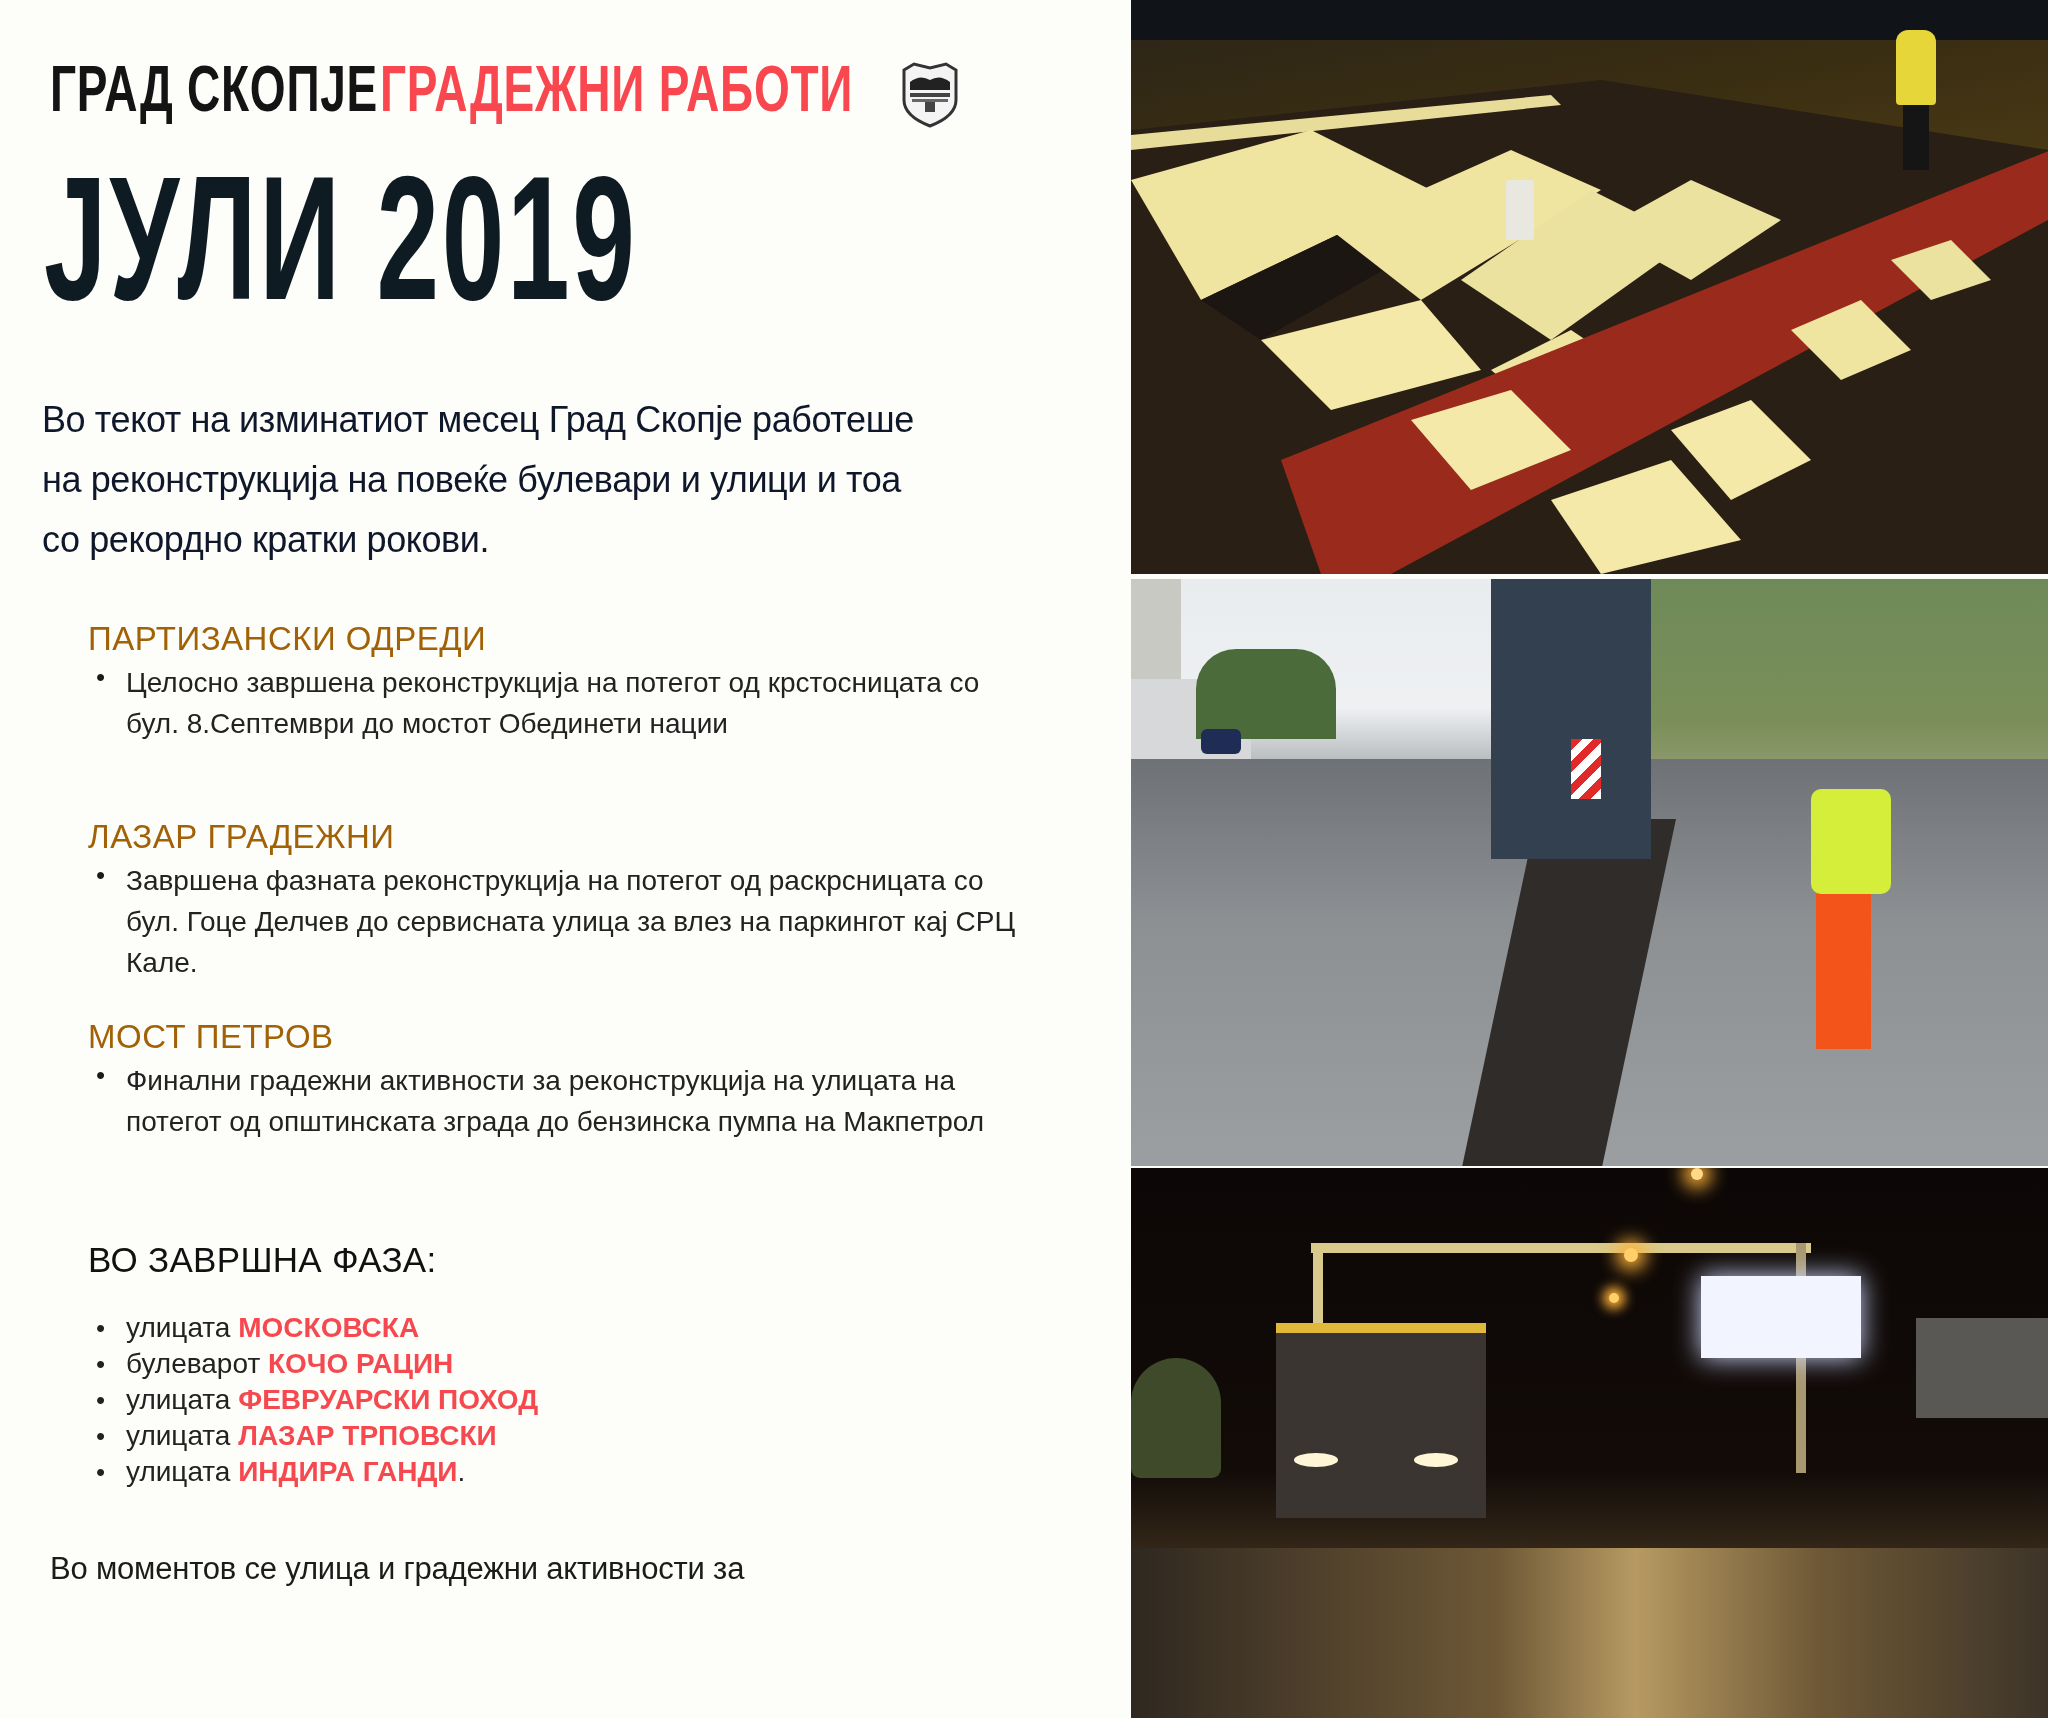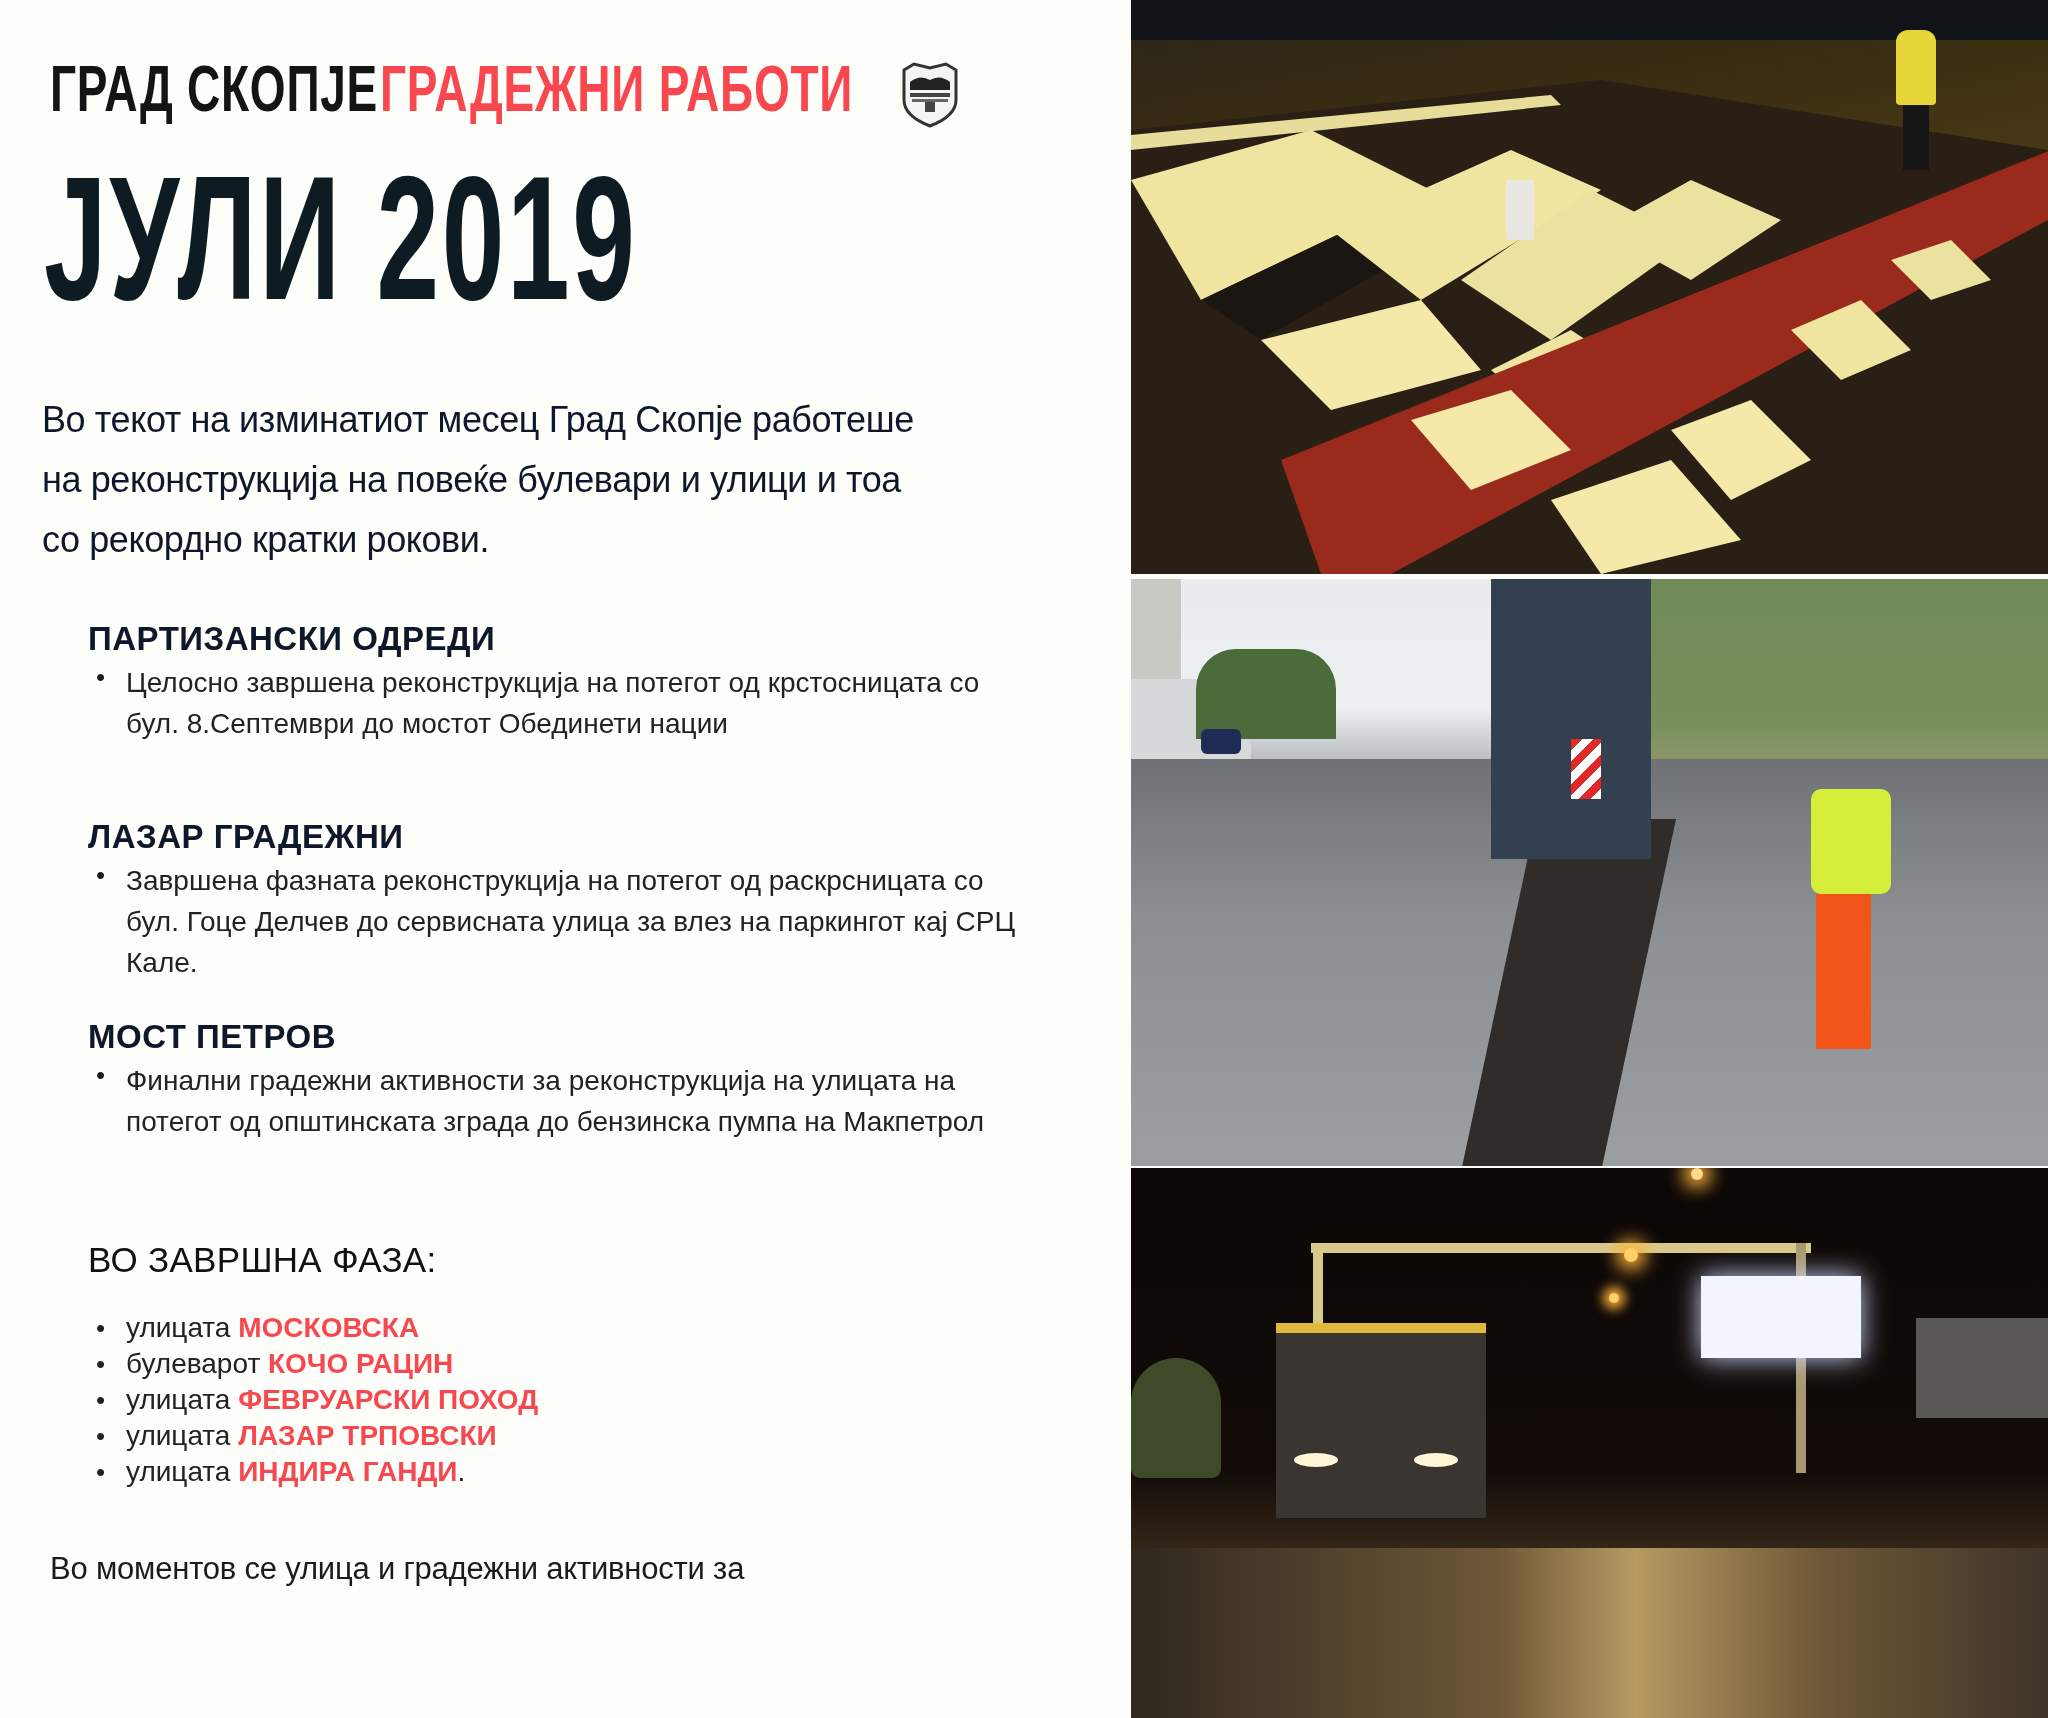--- a/index.html
+++ b/index.html
@@ -22,21 +22,21 @@
     .logo { left: 898px; top: 60px; width: 64px; height: 68px; }
 
     
     .month { left: 44px; top: 150px; font-weight: bold; font-size: 176px; color: #0e1b22; line-height: 1;
       transform: scaleX(0.64); transform-origin: left top; letter-spacing: 4px; }
 
     
     .intro { left: 42px; top: 390px; width: 900px; font-size: 36px; line-height: 60px; white-space: normal; color: #0f172a;
       letter-spacing: -0.4px; }
 
-    .sec-h { font-weight: bold; font-size: 33px; color: #0f172a; letter-spacing: 0.5px; }
+    .sec-h { font-weight: normal; font-size: 33px; color: #a16207; letter-spacing: 0.5px; }
     .bul { font-size: 28px; line-height: 41px; color: #222; white-space: normal; }
     .bul-row { display: flex; }
     .bul-dot { width: 38px; flex: 0 0 38px; font-size: 26px; padding-left: 8px; box-sizing: border-box; }
 
     .phase-h { left: 88px; top: 1240px; font-weight: normal; font-size: 35px; color: #111; letter-spacing: 0.3px; }
     .phase-list { left: 88px; top: 1310px; font-size: 28px; line-height: 36px; color: #222; }
     .phase-list .red { color: #f6484f; font-weight: bold; }
 
     .footer { left: 50px; top: 1548px; font-size: 31px; line-height: 42px; color: #1b1b1b; white-space: normal; width: 1000px; letter-spacing: -0.2px; }
     .footer b { color: #111; }

